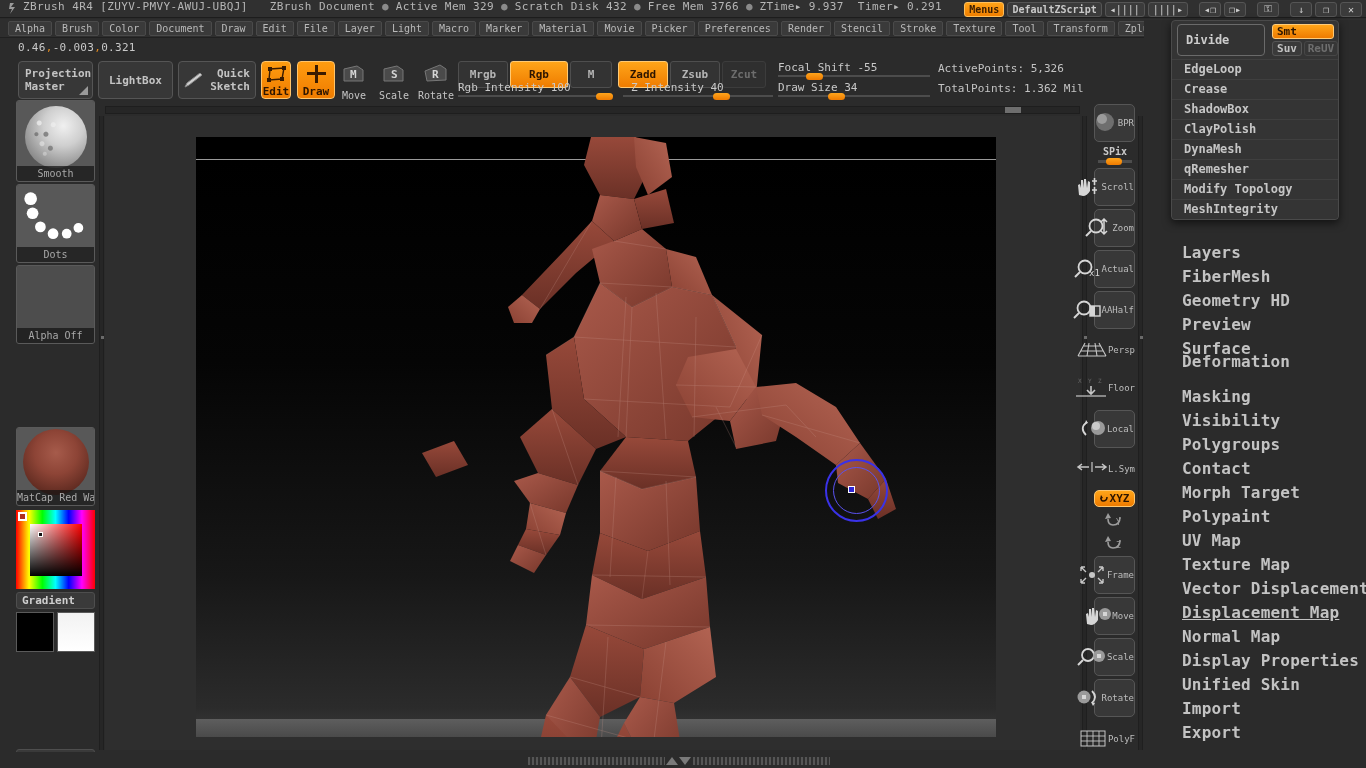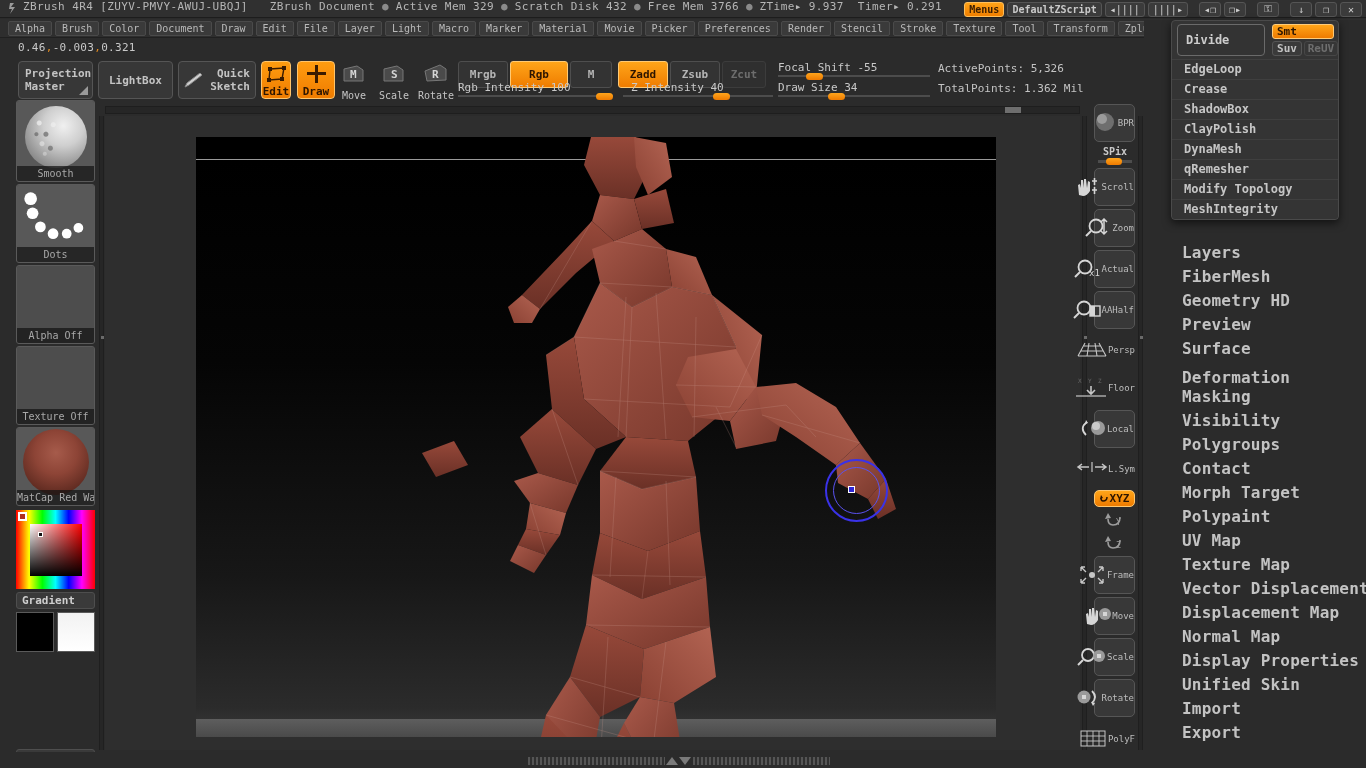--- a/index.html
+++ b/index.html
@@ -389,24 +389,20 @@
         </svg>
       </div>
       <div class="cap">Dots</div>
     </div>
 
     <div class="swatch" style="top:165px;height:79px;">
       <div class="body" style="background:#4d4d4d;"></div>
       <div class="cap">Alpha Off</div>
     </div>
 
-    <div class="swatch" style="top:246px;height:79px;">
-      <div class="body" style="background:#4d4d4d;"></div>
-      <div class="cap">Texture Off</div>
-    </div>
 
     <div class="swatch" style="top:327px;height:79px;">
       <div class="body" style="background:#585858;">
         <div class="matcap-ball"></div>
       </div>
       <div class="cap">MatCap Red Wa</div>
     </div>
 
     <div class="colorpicker">
       <div class="cp-wheel"></div>
@@ -721,31 +717,31 @@
       <span>PolyF</span>
     </div>
   </div>
 
   <div class="palette" id="palette">
       <div class="pal-item" style="top: 195px;">Layers</div>
       <div class="pal-item" style="top: 219px;">FiberMesh</div>
       <div class="pal-item" style="top: 243px;">Geometry HD</div>
       <div class="pal-item" style="top: 267px;">Preview</div>
       <div class="pal-item" style="top: 291px;">Surface</div>
-      <div class="pal-item" style="top: 320px; text-align: center;">Deformation</div>
+      <div class="pal-item" style="top: 304px; text-align: center;">Deformation</div>
       <div class="pal-item" style="top: 339px;">Masking</div>
       <div class="pal-item" style="top: 363px;">Visibility</div>
       <div class="pal-item" style="top: 387px;">Polygroups</div>
       <div class="pal-item" style="top: 411px;">Contact</div>
       <div class="pal-item" style="top: 435px;">Morph Target</div>
       <div class="pal-item" style="top: 459px;">Polypaint</div>
       <div class="pal-item" style="top: 483px;">UV Map</div>
       <div class="pal-item" style="top: 507px;">Texture Map</div>
       <div class="pal-item" style="top: 531px;">Vector Displacement Map</div>
-      <div class="pal-item" style="top: 555px;">Displacement Map</div>
+      <div class="pal-item" style="top: 555px; text-decoration: underline;">Displacement Map</div>
       <div class="pal-item" style="top: 579px;">Normal Map</div>
       <div class="pal-item" style="top: 603px;">Display Properties</div>
       <div class="pal-item" style="top: 627px;">Unified Skin</div>
       <div class="pal-item" style="top: 651px;">Import</div>
       <div class="pal-item" style="top: 675px;">Export</div>
     </div>
 
   <div class="popup">
     <div class="popup-top">
       <div class="pop-divide">Divide</div>

